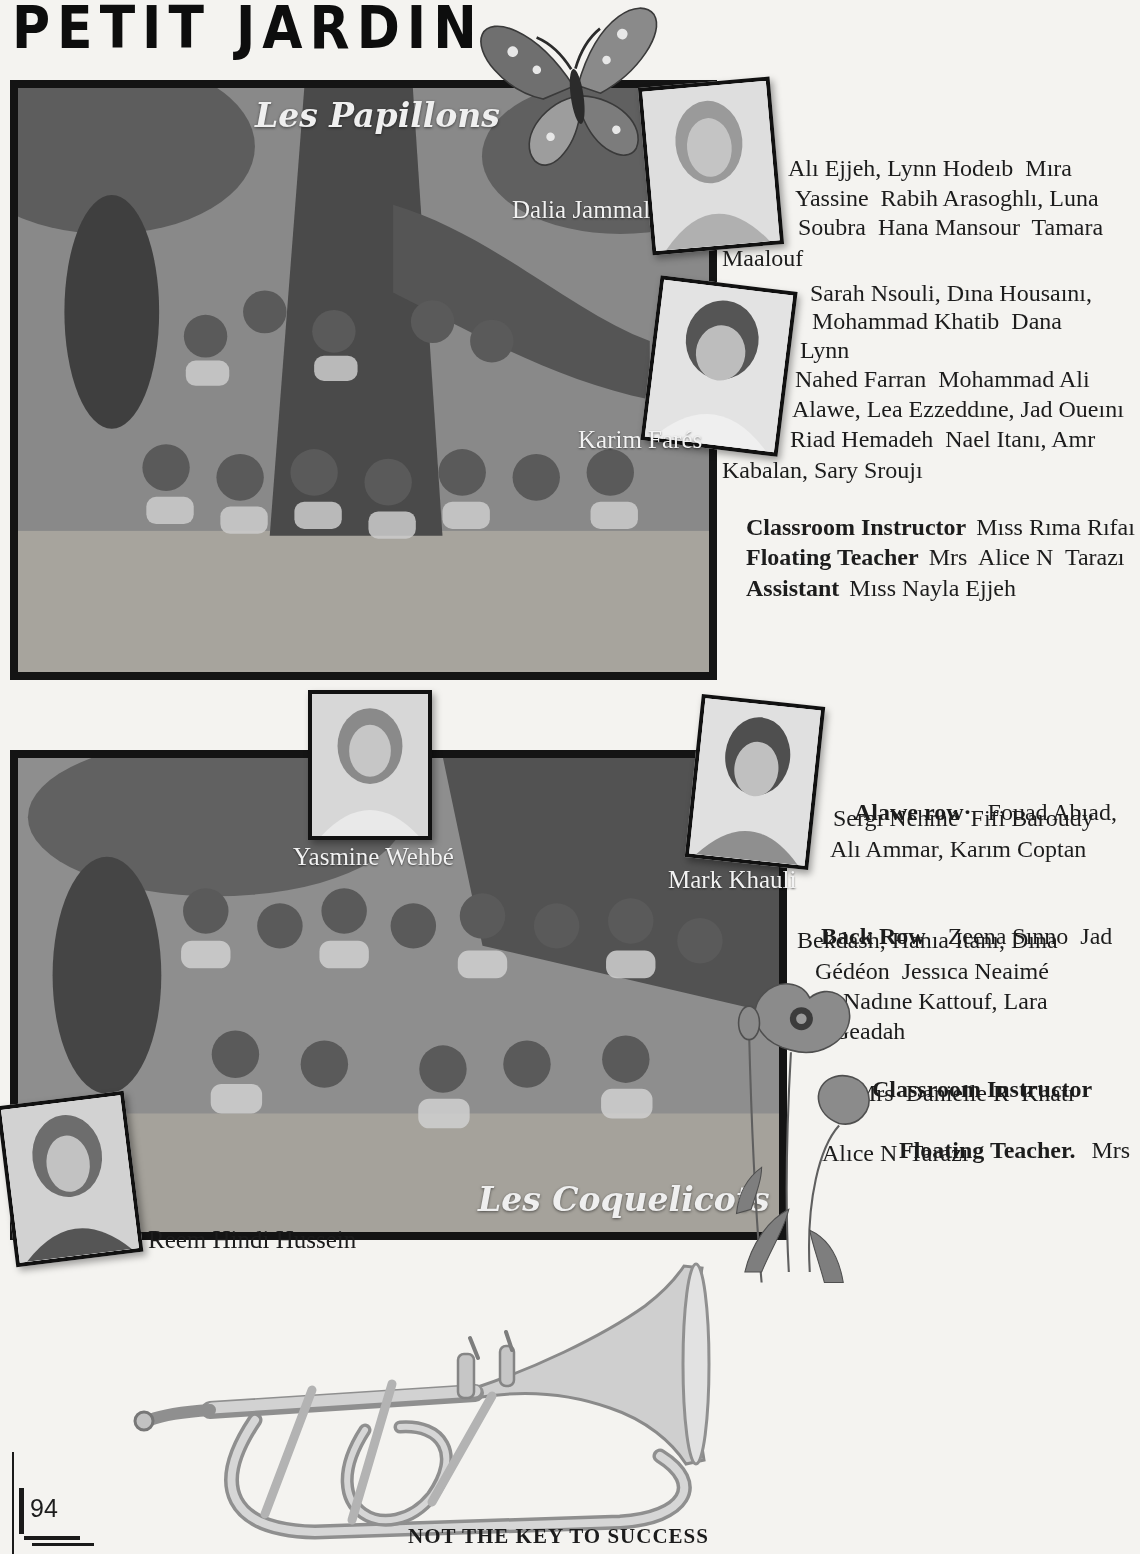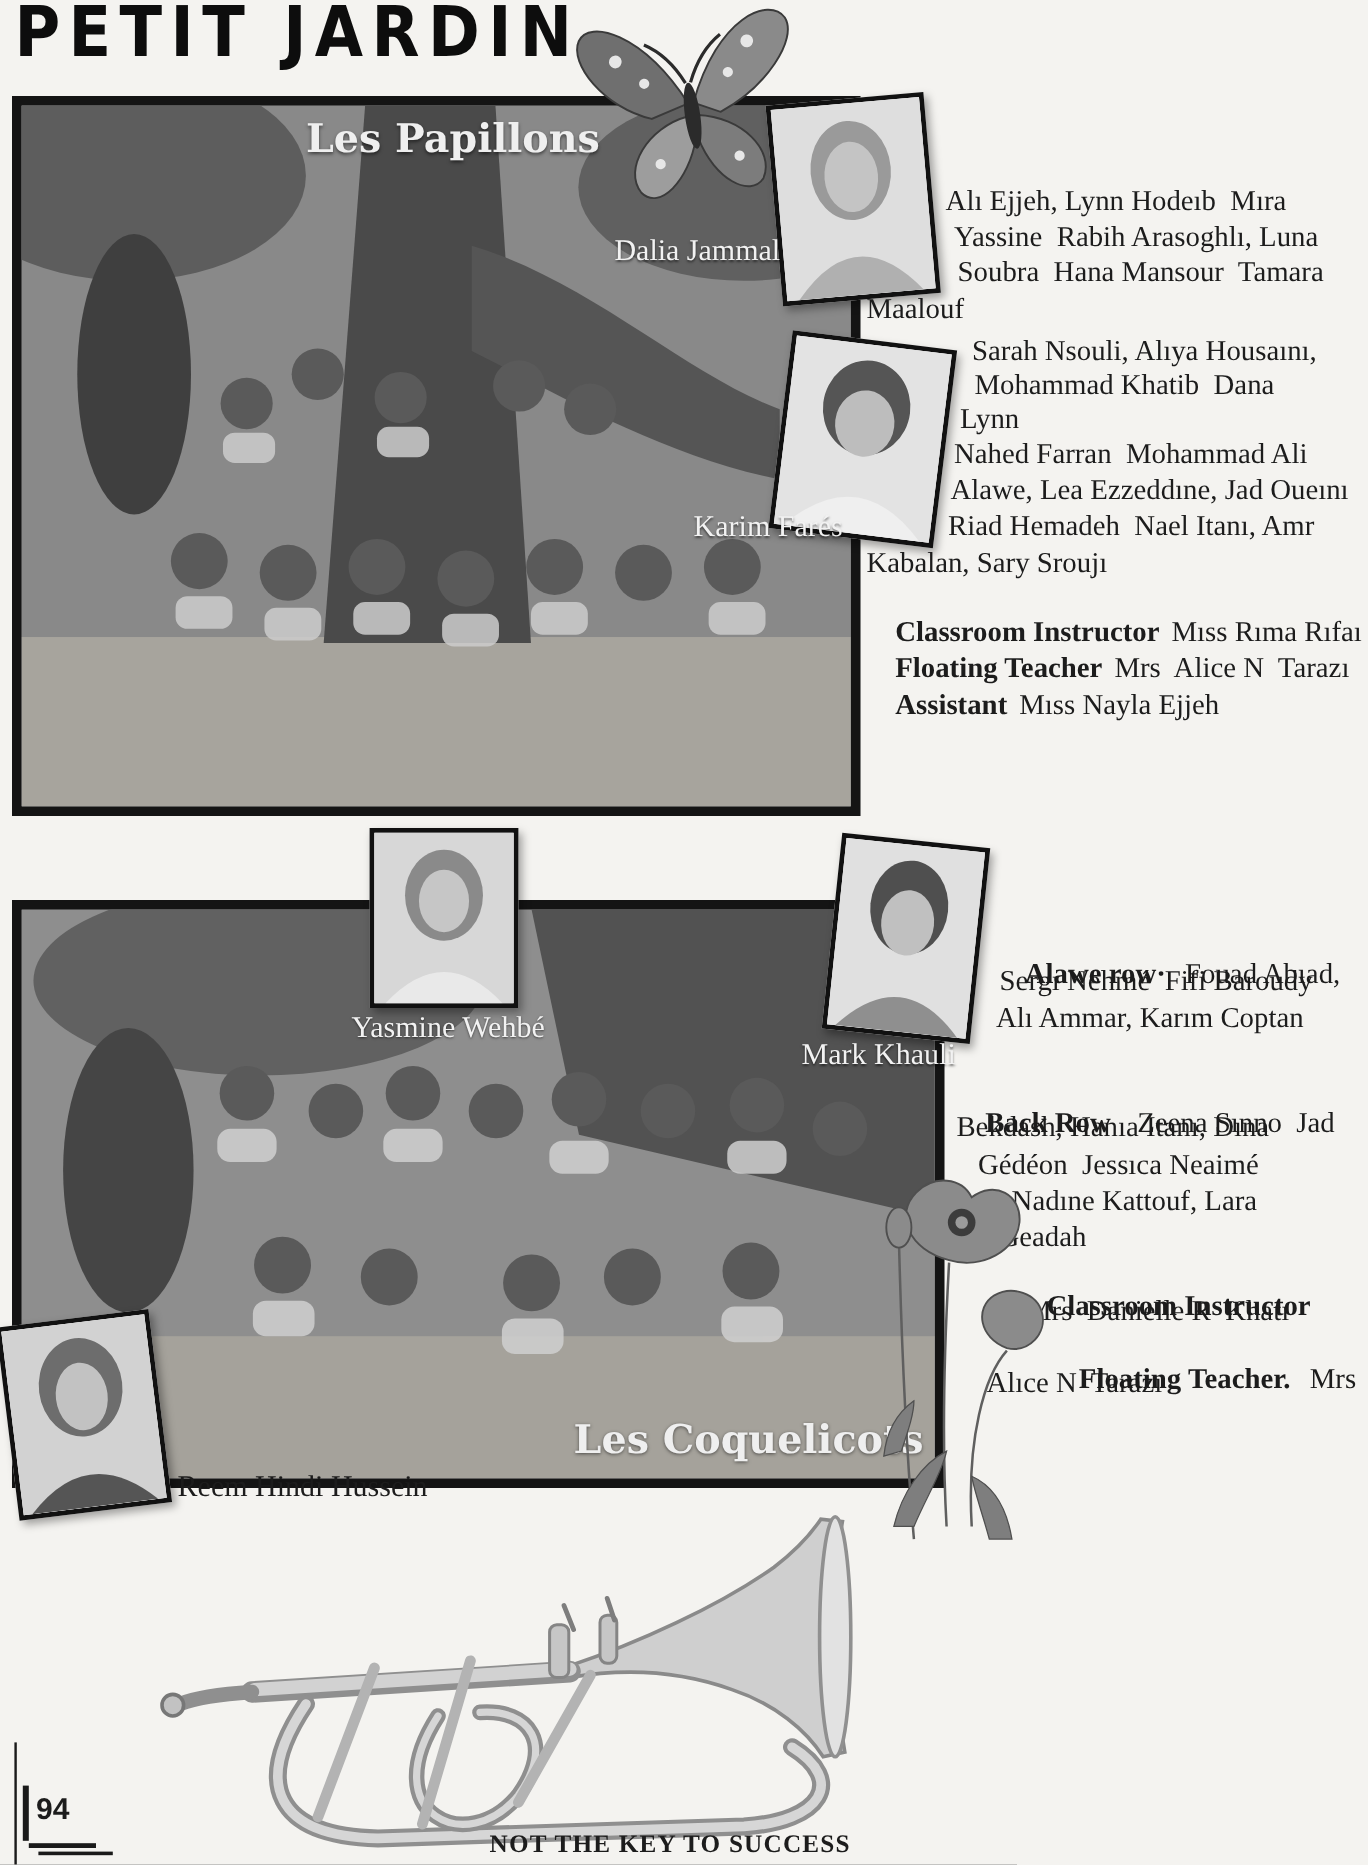--- a/index.html
+++ b/index.html
@@ -12,21 +12,21 @@
   .title{
     position:absolute;left:12px;top:-6px;
     font-family:"DejaVu Sans", sans-serif;font-weight:bold;
     font-size:52px;letter-spacing:7px;color:#0d0d0d;
     transform:scaleY(1.12);transform-origin:top left;white-space:pre;
   }
   
   .photo{position:absolute;border:8px solid #141414;box-sizing:border-box;background:#8c8c8c;}
   .photo svg{position:absolute;inset:0;width:100%;height:100%;}
   .script{
-    position:absolute;font-family:"DejaVu Serif", serif;font-weight:bold;
+    position:absolute;font-family:"DejaVu Serif", serif;font-style:italic;font-weight:bold;
     font-size:33px;color:#efefef;text-shadow:0 1px 3px rgba(0,0,0,.55);white-space:pre;z-index:6;
   }
   .cap{
     position:absolute;font-size:25px;color:#f2f2f2;
     text-shadow:0 1px 2px rgba(0,0,0,.55);white-space:pre;z-index:7;
   }
   .cap.dark{color:#1c1c1c;text-shadow:none;}
   
   .inset{
     position:absolute;background:#fff;border:4px solid #111;box-sizing:border-box;
@@ -39,21 +39,21 @@
   .ln b + span{margin-left:10px;}
   
   .deco{position:absolute;z-index:9;}
   
   .footer{
     position:absolute;left:408px;top:1524px;font-weight:bold;font-size:21px;
     letter-spacing:1px;white-space:pre;z-index:10;
   }
   .pageno{
     position:absolute;left:30px;top:1494px;font-family:"Liberation Sans", sans-serif;
-    font-weight:bold;font-size:25px;z-index:10;
+    font-weight:normal;font-size:25px;z-index:10;
   }
   .mark{position:absolute;background:#1a1a1a;z-index:10;}
 </style>
 </head>
 <body>
 
 <div class="page">
 
   <div class="title">PETIT JARDIN</div>
 
@@ -129,21 +129,21 @@
       <ellipse cx="50" cy="40" rx="28" ry="30" fill="#555555"></ellipse>
       <ellipse cx="50" cy="50" rx="19" ry="21" fill="#bdbdbd"></ellipse>
       <path d="M6 120 Q50 74 94 120 Z" fill="#efefef"></path>
     </svg>
   </div>
 
   <div class="ln" style="left:788px;top:155px">Alı Ejjeh, Lynn Hodeıb  Mıra</div>
   <div class="ln" style="left:795px;top:185px">Yassine  Rabih Arasoghlı, Luna</div>
   <div class="ln" style="left:798px;top:214px">Soubra  Hana Mansour  Tamara</div>
   <div class="ln" style="left:722px;top:245px">Maalouf</div>
-  <div class="ln" style="left:810px;top:280px">Sarah Nsouli, Alıya Housaını,</div>
+  <div class="ln" style="left:810px;top:280px">Sarah Nsouli, Dına Housaını,</div>
   <div class="ln" style="left:812px;top:308px">Mohammad Khatib  Dana</div>
   <div class="ln" style="left:800px;top:337px">Lynn</div>
   <div class="ln" style="left:795px;top:366px">Nahed Farran  Mohammad Ali</div>
   <div class="ln" style="left:792px;top:396px">Alawe, Lea Ezzeddıne, Jad Oueını</div>
   <div class="ln" style="left:790px;top:426px">Riad Hemadeh  Nael Itanı, Amr</div>
   <div class="ln" style="left:722px;top:457px">Kabalan, Sary Sroujı</div>
   <div class="ln" style="left:722px;top:487px">
     <b>Classroom Instructor</b><span>Mıss Rıma Rıfaı</span>
   </div>
   <div class="ln" style="left:722px;top:517px">

